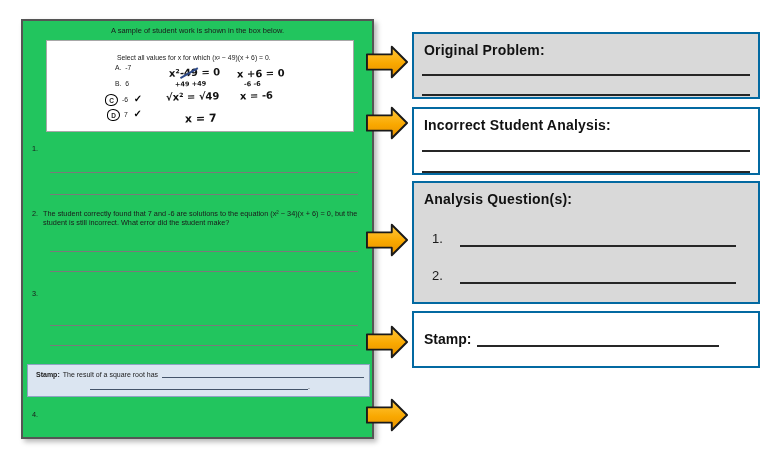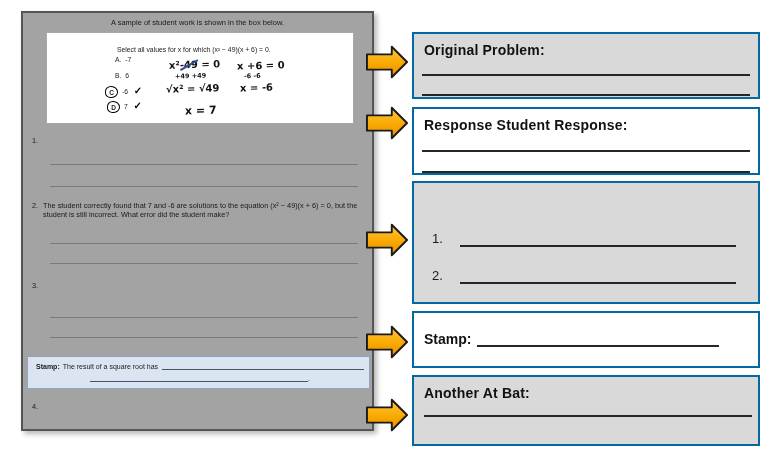--- a/index.html
+++ b/index.html
@@ -2,22 +2,22 @@
 <html><head>
 <meta charset="utf-8">
 <style>
   * { margin:0; padding:0; box-sizing:border-box; }
   html,body { background:#ffffff; }
   body { font-family:"Liberation Sans", sans-serif; }
   #stage { position:relative; width:768px; height:468px; background:#fff; overflow:hidden; }
 
   
   .worksheet {
-    position:absolute; left:21px; top:11px; width:353px; height:420px;
-    background:#a3a3a3; border:2px solid #555;
+    position:absolute; left:21px; top:19px; width:353px; height:420px;
+    background:#22c55e; border:2px solid #555;
     box-shadow:3px 3px 5px rgba(0,0,0,.28);
   }
   .ws-title { position:absolute; top:5px; left:0; width:100%; text-align:center;
     font-size:7.5px; color:#1a1a1a; }
   .sw-box { position:absolute; left:23px; top:19px; width:308px; height:92px;
     border:1px solid #a8a8a8; background:#fff; }
   .sw-prompt { position:absolute; left:70px; top:13px; font-size:6.8px; color:#1a1a1a; }
   .choice { position:absolute; font-size:6.8px; color:#1a1a1a; white-space:nowrap; }
   .circ { display:inline-flex; align-items:center; justify-content:center;
     width:13px; height:12px; border:1.6px solid #000; border-radius:55% 62% 58% 50%;
@@ -114,21 +114,21 @@
     </div>
 
     <div class="question" style="left:9px; top:123px; width:335px;">
       <span class="qnum">1.</span>
     </div>
     <div class="ans-line" style="top:151px;"></div>
     <div class="ans-line" style="top:173px;"></div>
 
     <div class="question" style="left:9px; top:188px; width:337px;">
       <span class="qnum">2.</span>
-      <span class="qtext">The student correctly found that 7 and -6 are solutions to the equation (x² − 49)(x + 6) = 0, but the student is still incorrect. What error did the student make?</span>
+      <span class="qtext">The student correctly found that 7 and -6 are solutions to the equation (x² − 34)(x + 6) = 0, but the student is still incorrect. What error did the student make?</span>
     </div>
     <div class="ans-line" style="top:230px;"></div>
     <div class="ans-line" style="top:250px;"></div>
 
     <div class="question" style="left:9px; top:268px; width:335px;">
       <span class="qnum">3.</span>
     </div>
     <div class="ans-line" style="top:304px;"></div>
     <div class="ans-line" style="top:324px;"></div>
 
@@ -166,37 +166,34 @@
       <polygon points="1,9 27,9 27,1 43,17 27,33 27,25 1,25" fill="url(#goldGrad)" stroke="#1a1a1a" stroke-width="2" stroke-linejoin="round"></polygon>
     </svg>
 
   <div class="panel gray" style="top:32px; height:67px;">
     <div class="panel-title">Original Problem:</div>
     <div class="p-line" style="left:8px; width:328px; top:40px;"></div>
     <div class="p-line" style="left:8px; width:328px; top:60px;"></div>
   </div>
 
   <div class="panel white" style="top:107px; height:68px;">
-    <div class="panel-title">Response Student Response:</div>
+    <div class="panel-title">Incorrect Student Analysis:</div>
     <div class="p-line" style="left:8px; width:328px; top:41px;"></div>
     <div class="p-line" style="left:8px; width:328px; top:62px;"></div>
   </div>
 
   <div class="panel gray" style="top:181px; height:123px;">
+    <div class="panel-title">Analysis Question(s):</div>
     <div class="num-item" style="left:18px; top:48px;">1.</div>
     <div class="p-line" style="left:46px; width:276px; top:62px;"></div>
     <div class="num-item" style="left:18px; top:85px;">2.</div>
     <div class="p-line" style="left:46px; width:276px; top:99px;"></div>
   </div>
 
   <div class="panel white" style="top:311px; height:57px;">
     <div class="stamp-panel-row">
       <span class="t">Stamp:</span>
       <span class="seg"></span>
     </div>
   </div>
 
-  <div class="panel gray" style="top:375px; height:71px;">
-    <div class="panel-title">Another At Bat:</div>
-    <div class="p-line" style="left:10px; width:328px; top:38px;"></div>
-  </div>
 
 </div>
 
 </body></html>

